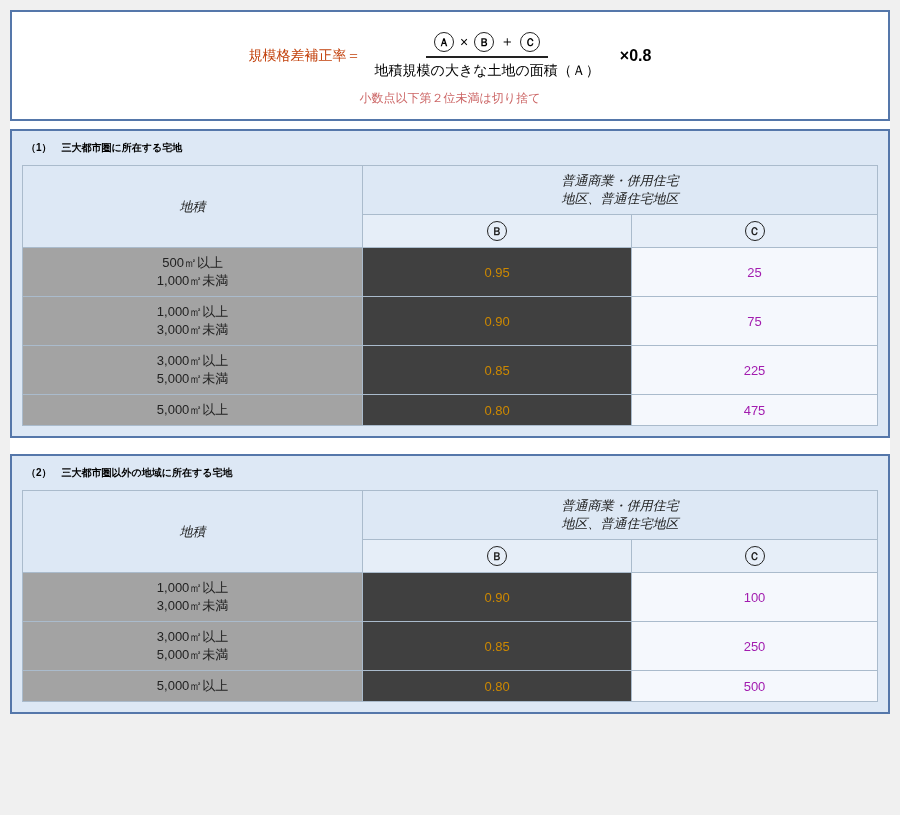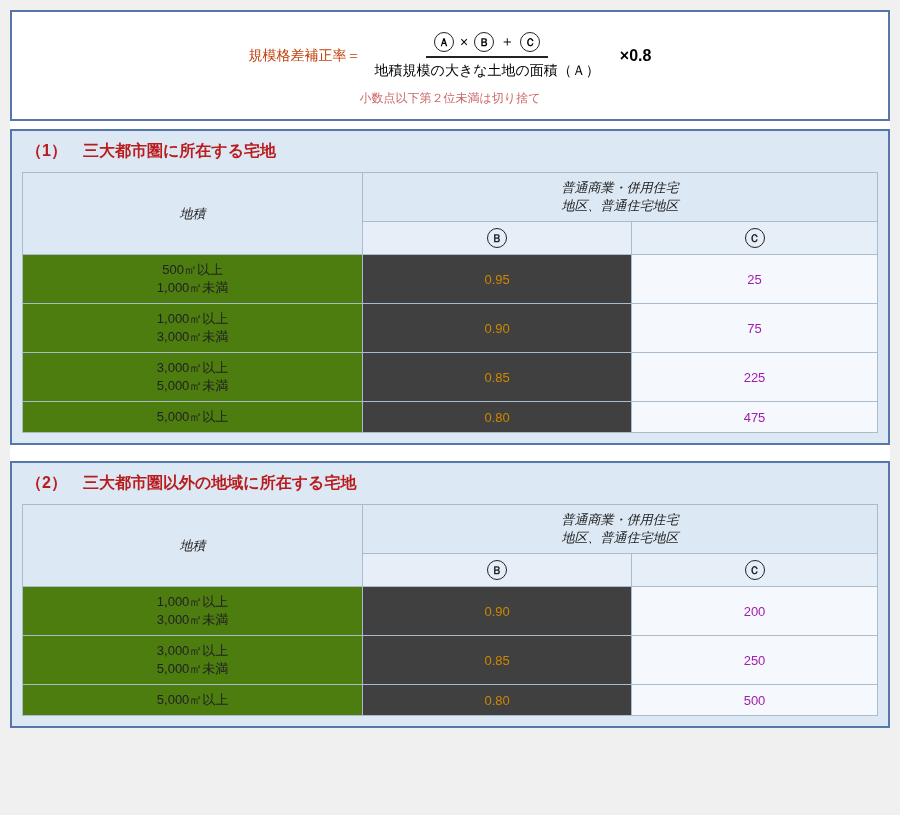--- a/index.html
+++ b/index.html
@@ -83,23 +83,23 @@
     }
 
     
     .section-wrapper {
       border: 2px solid #5577aa;
       background: #dde8f5;
       margin-top: 8px;
       padding: 10px;
     }
     .section-title {
-      font-size: 16px;
+      font-size: 10px;
       font-weight: bold;
-      color: #b91c1c;
+      color: #000000;
       margin-bottom: 10px;
       padding-left: 4px;
     }
 
     
     .data-table {
       width: 100%;
       border-collapse: collapse;
       background: #fff;
     }
@@ -109,21 +109,21 @@
       text-align: center;
       padding: 6px 8px;
       font-size: 13px;
     }
     .data-table th {
       background: #dde8f5;
       color: #222;
       font-weight: normal;
     }
     .data-table td.row-header {
-      background: #4d7c0f;
+      background: #a3a3a3;
       font-size: 13px;
       color: #222;
       text-align: center;
     }
     .data-table td.val-b {
       color: #cc8800;
       background: #404040;
     }
     .data-table td.val-c {
       color: #a21caf;
@@ -234,21 +234,21 @@
           </th>
           <th class="th-sub">
             <span class="circled">Ｃ</span>
           </th>
         </tr>
       </thead>
       <tbody id="section2-body">
       <tr>
             <td class="row-header"><span>1,000㎡以上</span><br><span>3,000㎡未満</span></td>
             <td class="val-b">0.90</td>
-            <td class="val-c">200</td>
+            <td class="val-c">100</td>
           </tr>
           <tr>
             <td class="row-header"><span>3,000㎡以上</span><br><span>5,000㎡未満</span></td>
             <td class="val-b">0.85</td>
             <td class="val-c">250</td>
           </tr>
           <tr>
             <td class="row-header"><span>5,000㎡以上</span></td>
             <td class="val-b">0.80</td>
             <td class="val-c">500</td>

